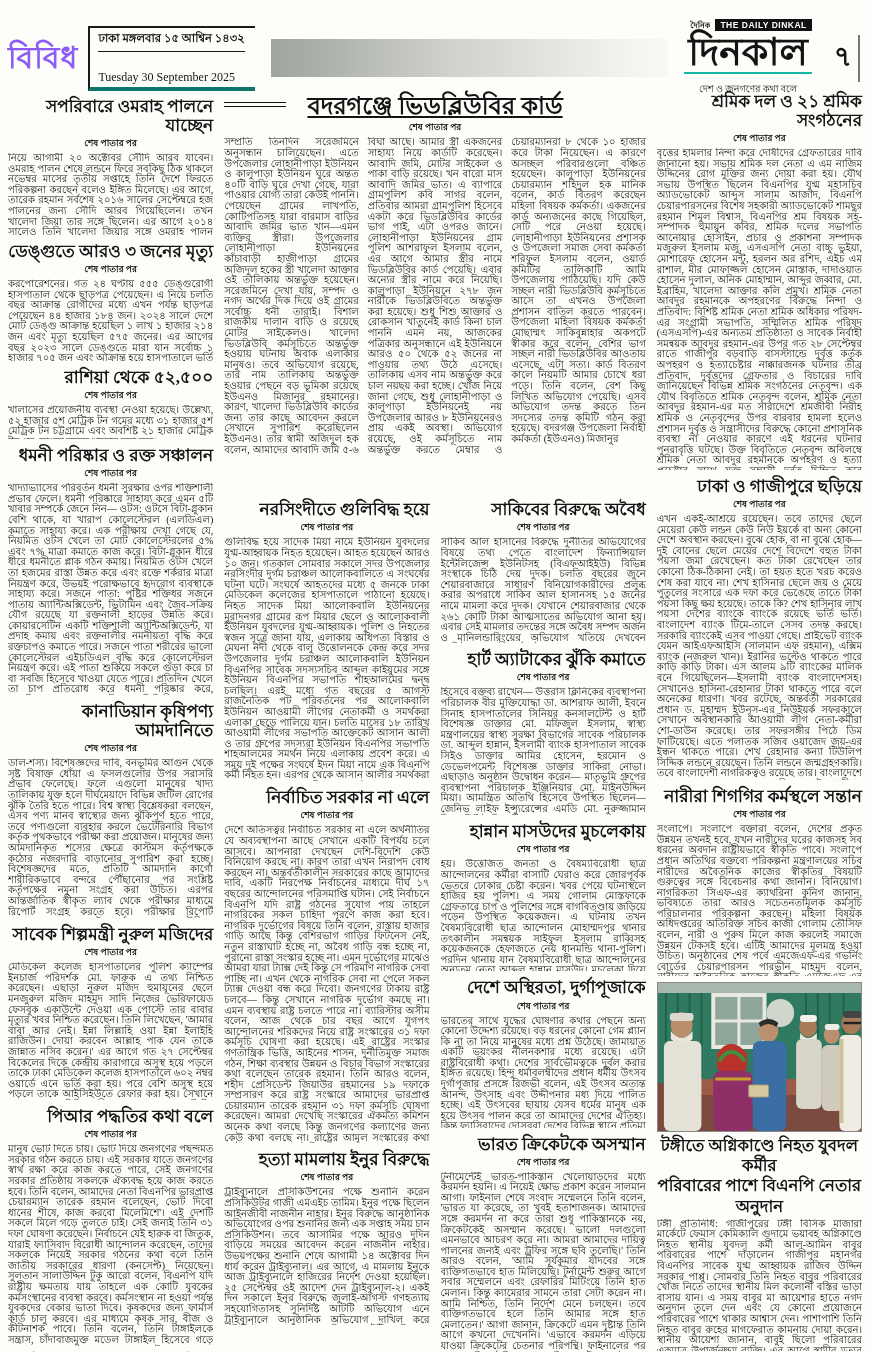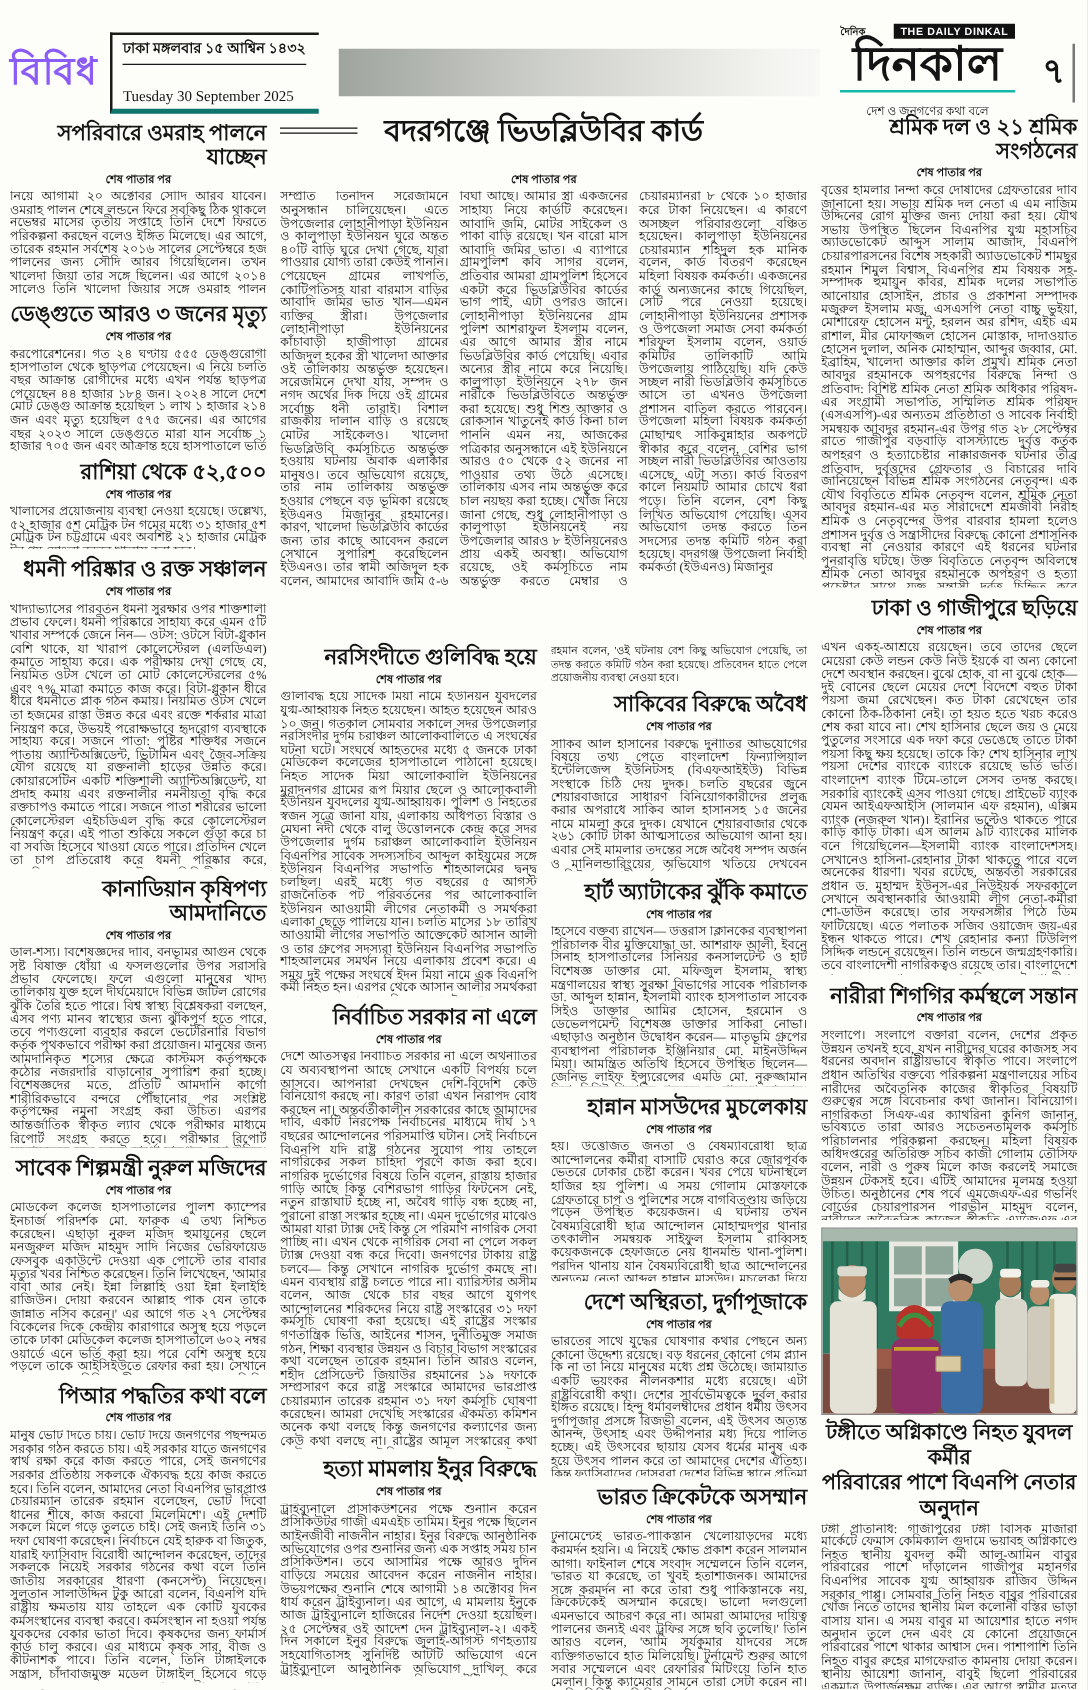--- a/index.html
+++ b/index.html
@@ -8,33 +8,33 @@
   
   .masthead{display:flex;align-items:center;padding:30px 10px 2px 8px;height:56px;}
   .brand{font-size:30px;font-weight:bold;line-height:1;letter-spacing:1px;}
   .datebox{margin-left:10px;border-top:2px solid #1a1a1a;border-bottom:4px solid #0f766e;
            border-left:2px solid #1a1a1a;padding:2px 10px 2px 8px;}
   .datebox .bn{font-size:11.5px;font-weight:bold;border-bottom:1px solid #1a1a1a;padding-bottom:2px;white-space:nowrap;}
   .datebox .en{font-size:12px;padding-top:18px;white-space:nowrap;}
   .gradbar{flex:1;height:38px;margin:0 16px;background:linear-gradient(to right,#9fa49f,#cfd1cc 45%,#f3f3f0 90%,#f8f8f6);}
   .mastright{display:flex;align-items:center;gap:12px;}
   .logo-block{text-align:center;}
-  .logo-top{display:flex;align-items:center;justify-content:flex-end;gap:23px;margin-bottom:1px;}
+  .logo-top{display:flex;align-items:center;justify-content:flex-end;gap:5px;margin-bottom:1px;}
   .logo-daily{font-size:8px;font-weight:bold;}
   .logo-en{background:#111;color:#fff;font-size:8.5px;padding:1px 5px;font-weight:bold;
            font-family:"Liberation Sans","DejaVu Sans",sans-serif;letter-spacing:.5px;}
   .logo-title{font-size:38px;font-weight:900;line-height:1.02;border-bottom:2px solid #14b8a6;padding:0 4px 1px;}
   .logo-tag{font-size:9.5px;padding-top:8px;}
   .pageno{font-size:28px;font-weight:bold;padding:0 6px 0 10px;border-right:2px solid #777;}
   
   .main{display:grid;grid-template-columns:repeat(4,1fr);column-gap:11px;padding:2px 8px 0;height:1262px;overflow:hidden;}
   .col{min-width:0;}
   .span23{grid-column:2 / span 2;min-width:0;position:relative;}
   .headline{font-weight:bold;text-align:right;font-size:17px;line-height:1.12;margin:7px 0 1px;}
-  .span-headline{font-weight:bold;text-align:center;font-size:24px;line-height:1.1;margin:3px 0 17px;}
+  .span-headline{font-weight:bold;text-align:center;font-size:24px;line-height:1.1;margin:3px 0 1px;text-decoration:underline;}
   .dateline{text-align:center;font-size:9px;font-weight:bold;margin:0 0 2px;}
   .body{font-size:10px;line-height:10.6px;text-align:justify;overflow:hidden;word-break:break-word;}
   .span-body{column-count:3;column-gap:9px;height:356px;overflow:hidden;}
   .subrow{display:flex;gap:11px;}
   .substack{flex:1;min-width:0;}
   .lead-frag{font-size:8.6px;line-height:10.6px;text-align:justify;overflow:hidden;max-height:36px;margin-top:6px;}
   .rule-deco{position:absolute;left:0;top:12px;width:62px;height:3px;border-top:1.5px solid #111;border-bottom:1px solid #111;}
   
   .photo-wrap{margin:6px 0 2px;border:1px solid #888;line-height:0;}
   .photo-head{font-size:16.5px;font-weight:bold;text-align:center;line-height:1.22;margin:4px 0 2px;}
@@ -128,21 +128,20 @@
             <div class="body" style="max-height:318px">দেশে অতিসত্বর নির্বাচিত সরকার না এলে অর্থনীতির যে অব্যবস্থাপনা আছে সেখানে একটি বিপর্যয় চলে আসবে। আপনারা দেখছেন দেশি-বিদেশি কেউ বিনিয়োগ করছে না। কারণ তারা এখন নিরাপদ বোধ করছেন না। অন্তর্বর্তীকালীন সরকারের কাছে আমাদের দাবি, একটি নিরপেক্ষ নির্বাচনের মাধ্যমে দীর্ঘ ১৭ বছরের আন্দোলনের পরিসমাপ্তি ঘটান। সেই নির্বাচনে বিএনপি যদি রাষ্ট্র গঠনের সুযোগ পায় তাহলে নাগরিকের সকল চাহিদা পূরণে কাজ করা হবে। নাগরিক দুর্ভোগের বিষয়ে তিনি বলেন, রাস্তায় হাজার গাড়ি আছে কিন্তু বেশিরভাগ গাড়ির ফিটনেস নেই, নতুন রাস্তাঘাট হচ্ছে না, অবৈধ গাড়ি বন্ধ হচ্ছে না, পুরানো রাস্তা সংস্কার হচ্ছে না। এমন দুর্ভোগের মাঝেও আমরা যারা ট্যাক্স দেই কিন্তু সে পরিমাণ নাগরিক সেবা পাচ্ছি না। এখন থেকে নাগরিক সেবা না পেলে সকল ট্যাক্স দেওয়া বন্ধ করে দিবো। জনগণের টাকায় রাষ্ট্র চলবে— কিন্তু সেখানে নাগরিক দুর্ভোগ কমছে না। এমন ব্যবস্থায় রাষ্ট্র চলতে পারে না। ব্যারিস্টার অসীম বলেন, আজ থেকে চার বছর আগে যুগপৎ আন্দোলনের শরিকদের নিয়ে রাষ্ট্র সংস্কারের ৩১ দফা কর্মসূচি ঘোষণা করা হয়েছে। এই রাষ্ট্রের সংস্কার গণতান্ত্রিক ভিত্তি, আইনের শাসন, দুর্নীতিমুক্ত সমাজ গঠন, শিক্ষা ব্যবস্থার উন্নয়ন ও বিচার বিভাগ সংস্কারের কথা বলেছেন তারেক রহমান। তিনি আরও বলেন, শহীদ প্রেসিডেন্ট জিয়াউর রহমানের ১৯ দফাকে সম্প্রসারণ করে রাষ্ট্র সংস্কারে আমাদের ভারপ্রাপ্ত চেয়ারম্যান তারেক রহমান ৩১ দফা কর্মসূচি ঘোষণা করেছেন। আমরা দেখেছি সংস্কারের ঐকমত্য কমিশন অনেক কথা বলছে কিন্তু জনগণের কল্যাণের জন্য কেউ কথা বলছে না। রাষ্ট্রের আমূল সংস্কারের কথা কেউ বলছে না। সবাই কিভাবে ক্ষমতায় যাবে সেই কথা বলছে। কেউ পিআরের কথা বলছে। আপনি ঢাকায় রাজনীতি করবেন, এমপি হবেন আরেক জায়গায়। তখন কেউ জনগণের পিছনে থাকবে না, নেতাদের পিছনে দৌড়াবে। এই ধরনের হঠকারী সিদ্ধান্ত কেউ নিবেন না। মানববন্ধনে ঢাকা কলেজ ছাত্রদলের সাবেক সভাপতি কাজী মাসুদের সঞ্চালনায় বক্তব্য রাখেন কলাবাগান থানা বিএনপির সিনিয়র যুগ্ম আহ্বায়ক কিবরিয়া লাকী, হাজারীবাগ থানা বিএনপির যুগ্ম আহ্বায়ক ডা. রেজা ফয়সাল, ধানমন্ডি থানা বিএনপির যুগ্ম আহ্বায়ক আবু নাসের লিটন, যুগ্ম আহ্বায়ক মো. নিলয়, ১৮ নম্বর ওয়ার্ড বিএনপির সভাপতি আব্দুস সাত্তার, সাধারণ সম্পাদক আমির হোসেন।</div>
           </div>
           <div>
             <div class="headline">হত্যা মামলায় ইনুর বিরুদ্ধে</div>
             <div class="dateline">শেষ পাতার পর</div>
             <div class="body" style="max-height:138px">ট্রাইব্যুনালে প্রসিকিউশনের পক্ষে শুনানি করেন প্রসিকিউটর গাজী এমএইচ তামিম। ইনুর পক্ষে ছিলেন আইনজীবী নাজনীন নাহার। ইনুর বিরুদ্ধে আনুষ্ঠানিক অভিযোগের ওপর শুনানির জন্য এক সপ্তাহ সময় চান প্রসিকিউশন। তবে আসামির পক্ষে আরও দুদিন বাড়িয়ে সময়ের আবেদন করেন নাজনীন নাহার। উভয়পক্ষের শুনানি শেষে আগামী ১৪ অক্টোবর দিন ধার্য করেন ট্রাইব্যুনাল। এর আগে, এ মামলায় ইনুকে আজ ট্রাইব্যুনালে হাজিরের নির্দেশ দেওয়া হয়েছিল। ২৫ সেপ্টেম্বর ওই আদেশ দেন ট্রাইব্যুনাল-২। একই দিন সকালে ইনুর বিরুদ্ধে জুলাই-আগস্ট গণহত্যায় সহযোগিতাসহ সুনির্দিষ্ট আটটি অভিযোগ এনে ট্রাইব্যুনালে আনুষ্ঠানিক অভিযোগ দাখিল করে প্রসিকিউশন। এরপর শুনানিতে আটটি অভিযোগ উপস্থাপন করেন প্রসিকিউশন। শুনানি শেষে অভিযোগ আমলে নিয়ে প্রোডাকশন ওয়ারেন্ট জারি করেন আদালত। গত বছরের ২৬ আগস্ট রাজধানীর উত্তরা থেকে হাসানুল হক ইনুকে গ্রেফতার করে পুলিশ। বর্তমানে বিভিন্ন মামলায় কারাগারে রয়েছেন তিনি। আওয়ামী লীগ সরকারের আমলে তথ্যমন্ত্রীর দায়িত্ব পালন করেছিলেন এই জাসদ নেতা। উল্লেখ্য, জুলাই-আগস্ট আন্দোলন ঘিরে কুষ্টিয়ায় হত্যাকাণ্ডের শিকার হন ছয়জন। একইসঙ্গে আহত হন বেশ কয়েকজন। এর পরিপ্রেক্ষিতে হাসানুল হক ইনুর বিরুদ্ধে আন্তর্জাতিক অপরাধ ট্রাইব্যুনালে মামলা হয়। পরে তদন্ত প্রতিবেদন দাখিল করেন তদন্ত সংস্থার কর্মকর্তারা। এরই ধারাবাহিকতায় আনুষ্ঠানিক অভিযোগ দাখিল করে প্রসিকিউশন।</div>
           </div>
         </div>
 
         <div class="substack">
-          <div class="lead-frag">রহমান বলেন, 'ওই ঘটনায় বেশ কিছু অভিযোগ পেয়েছি, তা তদন্ত করতে কমিটি গঠন করা হয়েছে। প্রতিবেদন হাতে পেলে প্রয়োজনীয় ব্যবস্থা নেওয়া হবে।</div>
           <div>
             <div class="headline">সাকিবের বিরুদ্ধে অবৈধ</div>
             <div class="dateline">শেষ পাতার পর</div>
             <div class="body" style="max-height:106px">সাকিব আল হাসানের বিরুদ্ধে দুর্নীতির অভিযোগের বিষয়ে তথ্য পেতে বাংলাদেশ ফিন্যান্সিয়াল ইন্টেলিজেন্স ইউনিটসহ (বিএফআইইউ) বিভিন্ন সংস্থাকে চিঠি দেয় দুদক। চলতি বছরের জুনে শেয়ারবাজারে সাধারণ বিনিয়োগকারীদের প্রলুব্ধ করার অপরাধে সাকিব আল হাসানসহ ১৫ জনের নামে মামলা করে দুদক। যেখানে শেয়ারবাজার থেকে ২৬১ কোটি টাকা আত্মসাতের অভিযোগ আনা হয়। এবার সেই মামলার তদন্তের সঙ্গে অবৈধ সম্পদ অর্জন ও মানিলন্ডারিংয়ের অভিযোগ খতিয়ে দেখবেন সংশ্লিষ্ট তদন্তকারী কর্মকর্তা।</div>
           </div>
           <div>
             <div class="headline">হার্ট অ্যাটাকের ঝুঁকি কমাতে</div>
             <div class="dateline">শেষ পাতার পর</div>
             <div class="body" style="max-height:128px">হিসেবে বক্তব্য রাখেন— উত্তরাস ক্লিনিকের ব্যবস্থাপনা পরিচালক বীর মুক্তিযোদ্ধা ডা. আশরাফ আলী, ইবনে সিনাহ হাসপাতালের সিনিয়র কনসালটেন্ট ও হার্ট বিশেষজ্ঞ ডাক্তার মো. মফিজুল ইসলাম, স্বাস্থ্য মন্ত্রণালয়ের স্বাস্থ্য সুরক্ষা বিভাগের সাবেক পরিচালক ডা. আব্দুল হান্নান, ইসলামী ব্যাংক হাসপাতাল সাবেক সিইও ডাক্তার আমির হোসেন, হরমোন ও ডেভেলপমেন্ট বিশেষজ্ঞ ডাক্তার সাকিরা নোভা। এছাড়াও অনুষ্ঠান উদ্বোধন করেন— মাতৃভূমি গ্রুপের ব্যবস্থাপনা পরিচালক ইঞ্জিনিয়ার মো. মাইনউদ্দিন মিয়া। আমন্ত্রিত অতিথি হিসেবে উপস্থিত ছিলেন— জেনিভ লাইফ ইন্স্যুরেন্সের এমডি মো. নুরুজ্জামান মিয়া, বিশিষ্ট শিক্ষাবিদ প্রফেসর ড. শাহরুখ আদনান। মাতৃভূমি হার্ট কেয়ারের পক্ষ থেকে হার্ট এটাকের ঝুঁকি কমাতে সরকারের কাছে কিছু প্রস্তাবনা তুলে ধরা হয়। সেগুলো হলো— ১। দেশের সকল গণমাধ্যমে বাধ্যতামূলক হার্ট এ্যাটাকের ঝুঁকি কমাতে করণীয় সম্পর্কে নিয়মিত প্রচার করা। ২। সুষম খাদ্য গ্রহণ, নিয়মিত ব্যায়াম, ধূমপানে নিরুৎসাহিত করতে সরকারি-বেসরকারি সকল অফিসে স্বাস্থ্য কর্নার চালু করা। ৩। উপজেলা এবং ইউনিয়ন স্বাস্থ্য কেন্দ্র গুলোতে আরো উন্নত চিকিৎসার ব্যবস্থা করা এবং জরুরী স্বাস্থ্যসেবা নিশ্চিত করতে ইউনিয়ন স্বাস্থ্য কেন্দ্রের তত্ত্বাবধানে এ্যাম্বুলেন্স সার্ভিস চালু করা।</div>
           </div>

